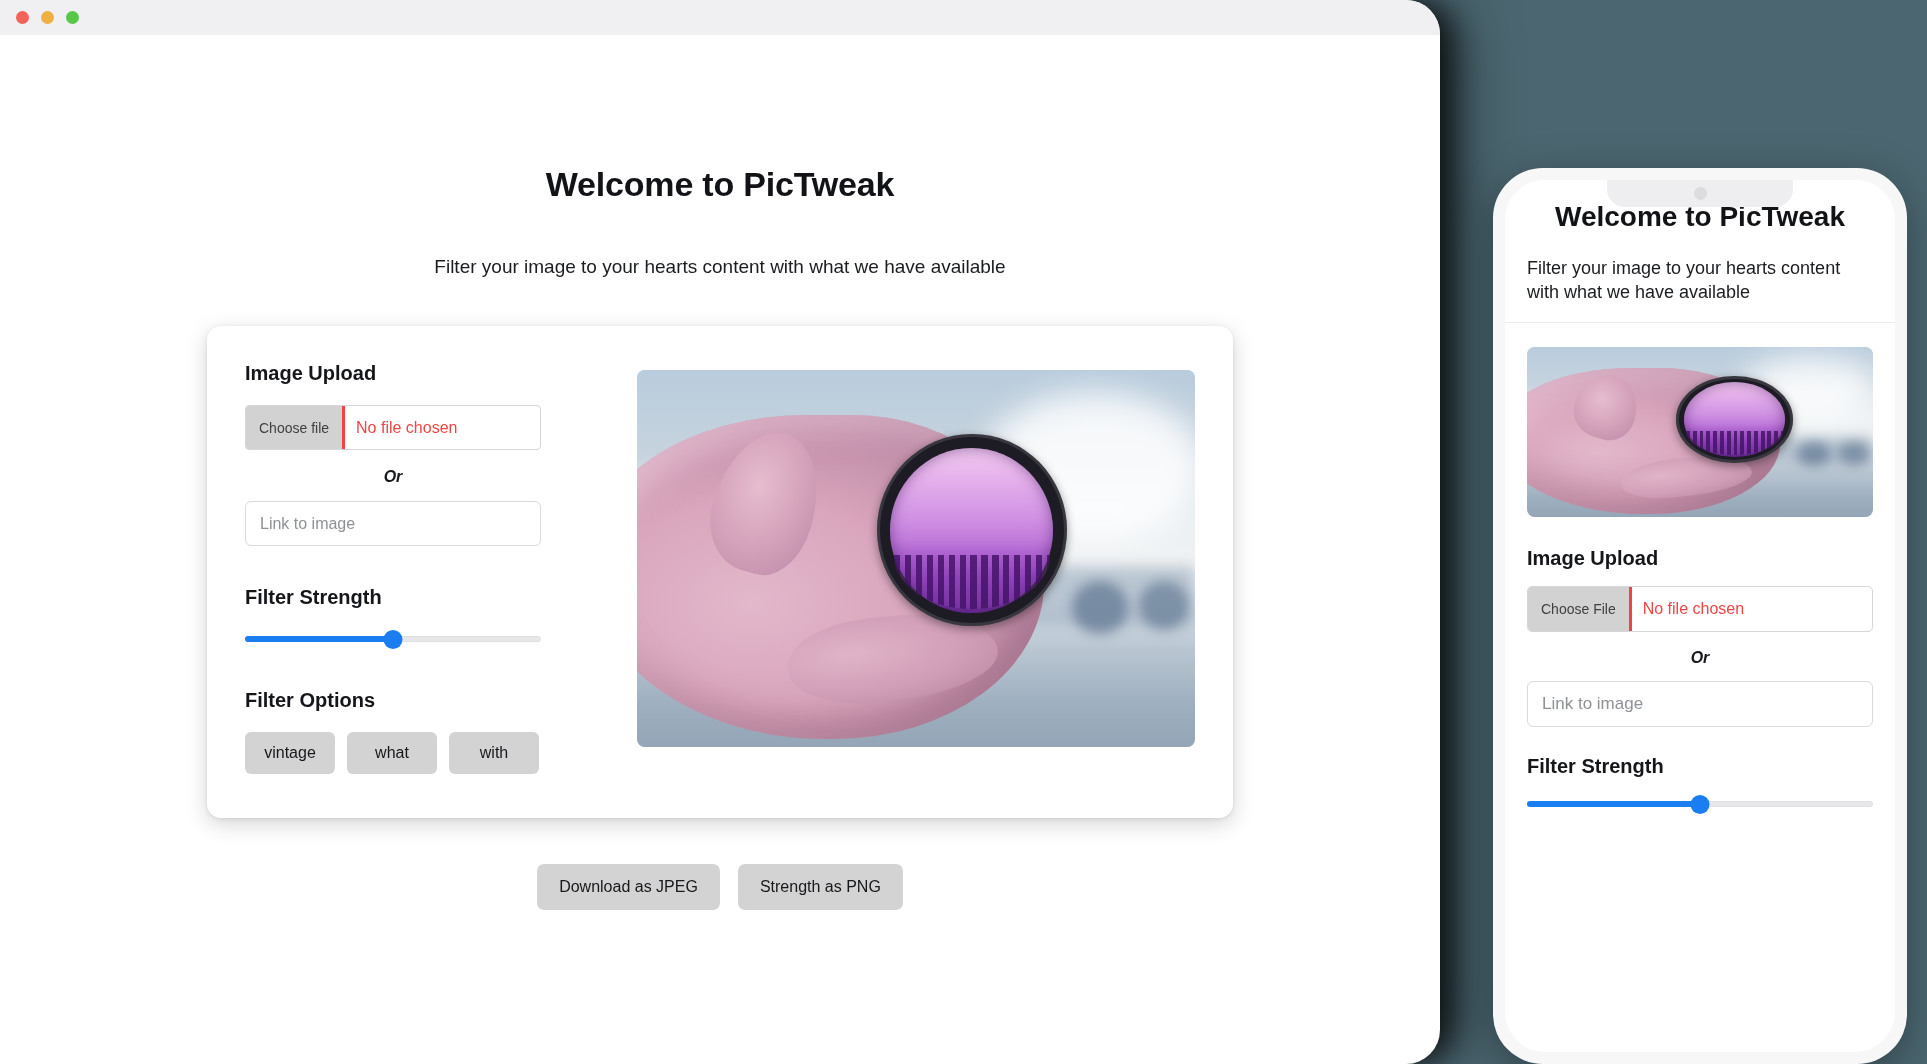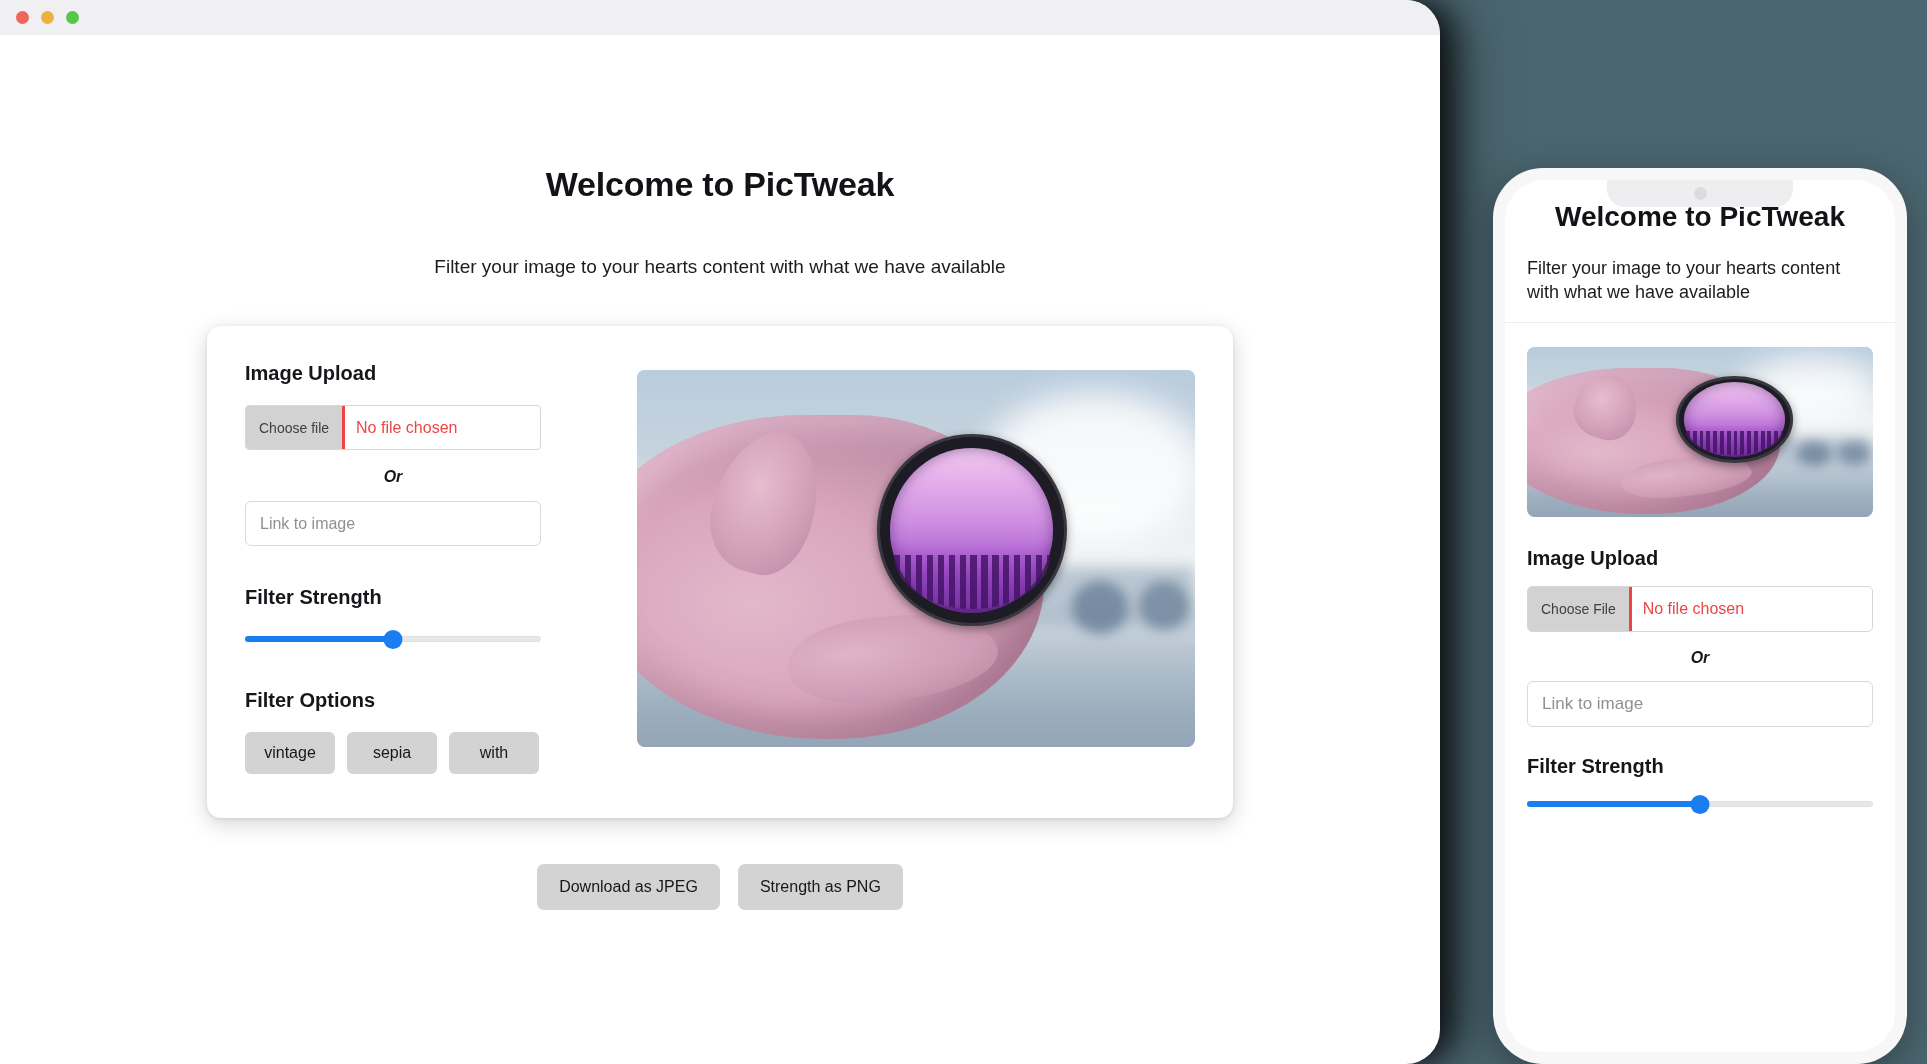--- a/index.html
+++ b/index.html
@@ -530,21 +530,21 @@
           <div class="slider-fill" id="d-fill" style="width: 50%; background: rgb(26, 126, 241);"></div>
           <div class="slider-thumb" id="d-thumb" style="left: 50%; background: rgb(26, 126, 241);"></div>
         </div>
 
         <div class="block-gap"></div>
 
         <h2 class="section-heading">Filter Options</h2>
 
         <div class="filter-btn-row">
           <button class="filter-btn">vintage</button>
-          <button class="filter-btn">sepia</button>
+          <button class="filter-btn">what</button>
           <button class="filter-btn">with</button>
         </div>
       </div>
 
       <div class="card-right">
         <div class="preview-img">
           <div class="photo">
             <div class="photo-blob-a"></div>
             <div class="photo-blurbar"></div>
             <div class="photo-blob-b"></div>

